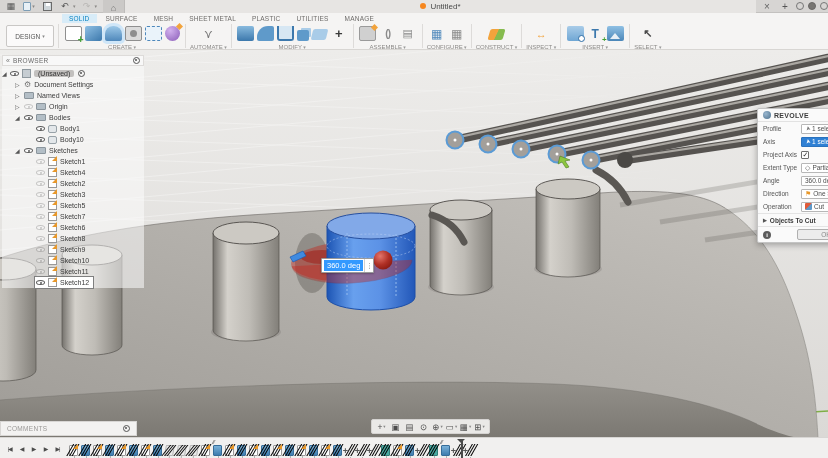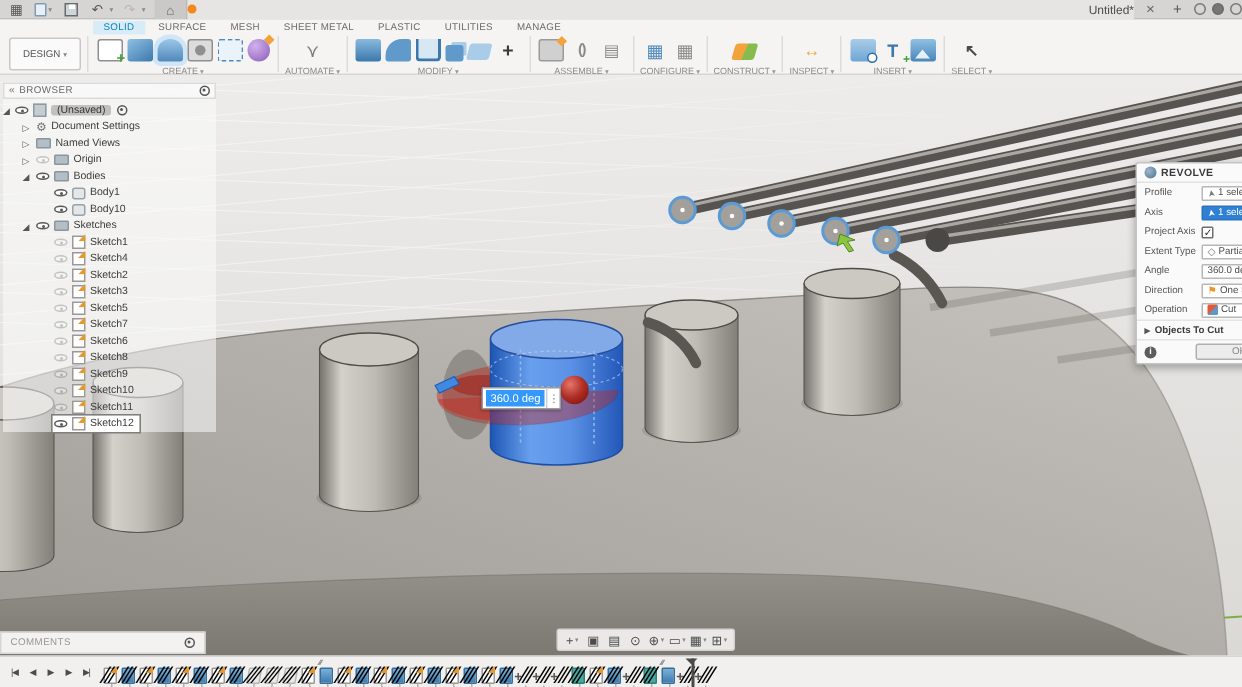--- a/index.html
+++ b/index.html
@@ -13,21 +13,21 @@
   .tbi{display:inline-flex;align-items:center;justify-content:center;width:14px;height:12px;margin-left:4px;color:#555;}
   .tb-grid::before{content:"▦";font-size:9px;color:#555;}
   .tb-file{width:8px;height:9px;background:#e8f0f6;border:1px solid #7d9db5;border-radius:1px;}
   .tb-save{width:9px;height:9px;border:1px solid #6a6a6a;background:#cfd6da;position:relative;}
   .tb-save::after{content:"";position:absolute;left:2px;top:0;width:4px;height:3px;background:#fff;}
   .tb-undo::before{content:"↶";font-size:9px;color:#555;}
   .tb-redo::before{content:"↷";font-size:9px;color:#b8b6b4;}
   .caret-s{font-size:5px;color:#8a8886;margin-left:1px;}
   .tab-home{width:22px;height:13px;background:#cbc9c7;display:flex;align-items:center;justify-content:center;margin-left:6px;border-right:1px solid #bdbbb9;}
   .tb-home::before{content:"⌂";font-size:9px;color:#666;}
-  .doc-tab{flex:1;height:13px;background:#e7e5e3;display:flex;align-items:center;justify-content:space-between;gap:4px;}
+  .doc-tab{flex:1;height:13px;background:#e7e5e3;display:flex;align-items:center;justify-content:center;gap:4px;}
   .fusion-dot{width:6px;height:6px;border-radius:50%;background:#f6871f;}
   .doc-tab .t{font-size:8px;color:#4c4c4c;}
   .tb-close::before{content:"×";font-size:10px;color:#666;}
   .tb-plus::before{content:"+";font-size:10px;color:#555;}
   .circ{width:8px;height:8px;border-radius:50%;border:1px solid #777;margin-left:4px;}
   .circ.fill{background:#787672;border-color:#6a6866;}
   
   .ribbon{position:absolute;left:0;top:13px;width:828px;height:37px;background:#f5f4f3;border-bottom:1px solid #d8d6d3;}
   .rtabs{display:flex;gap:2px;padding-left:62px;height:11px;align-items:center;}
   .rtab{font-size:6.5px;color:#6e6c6a;padding:1px 7px;letter-spacing:.2px;cursor:default;}

